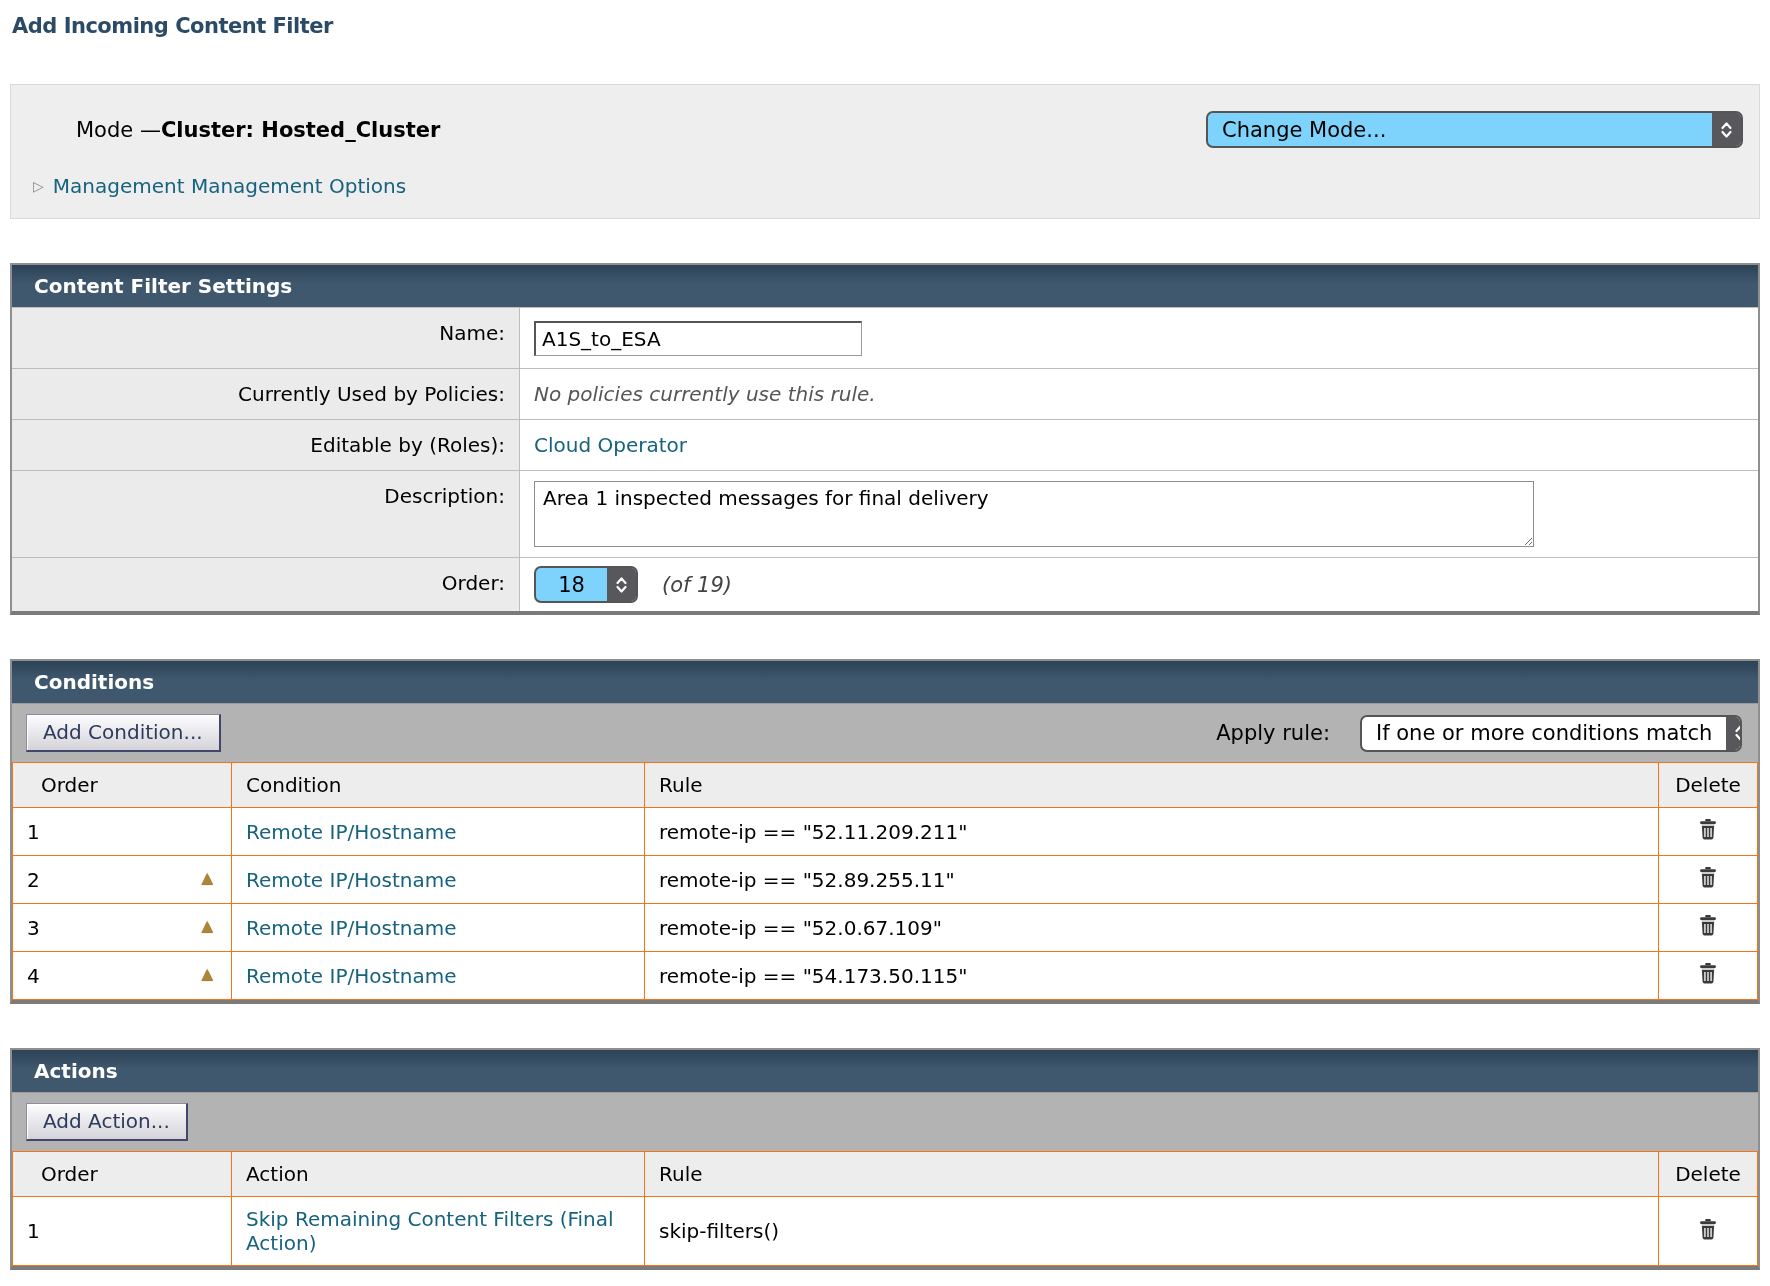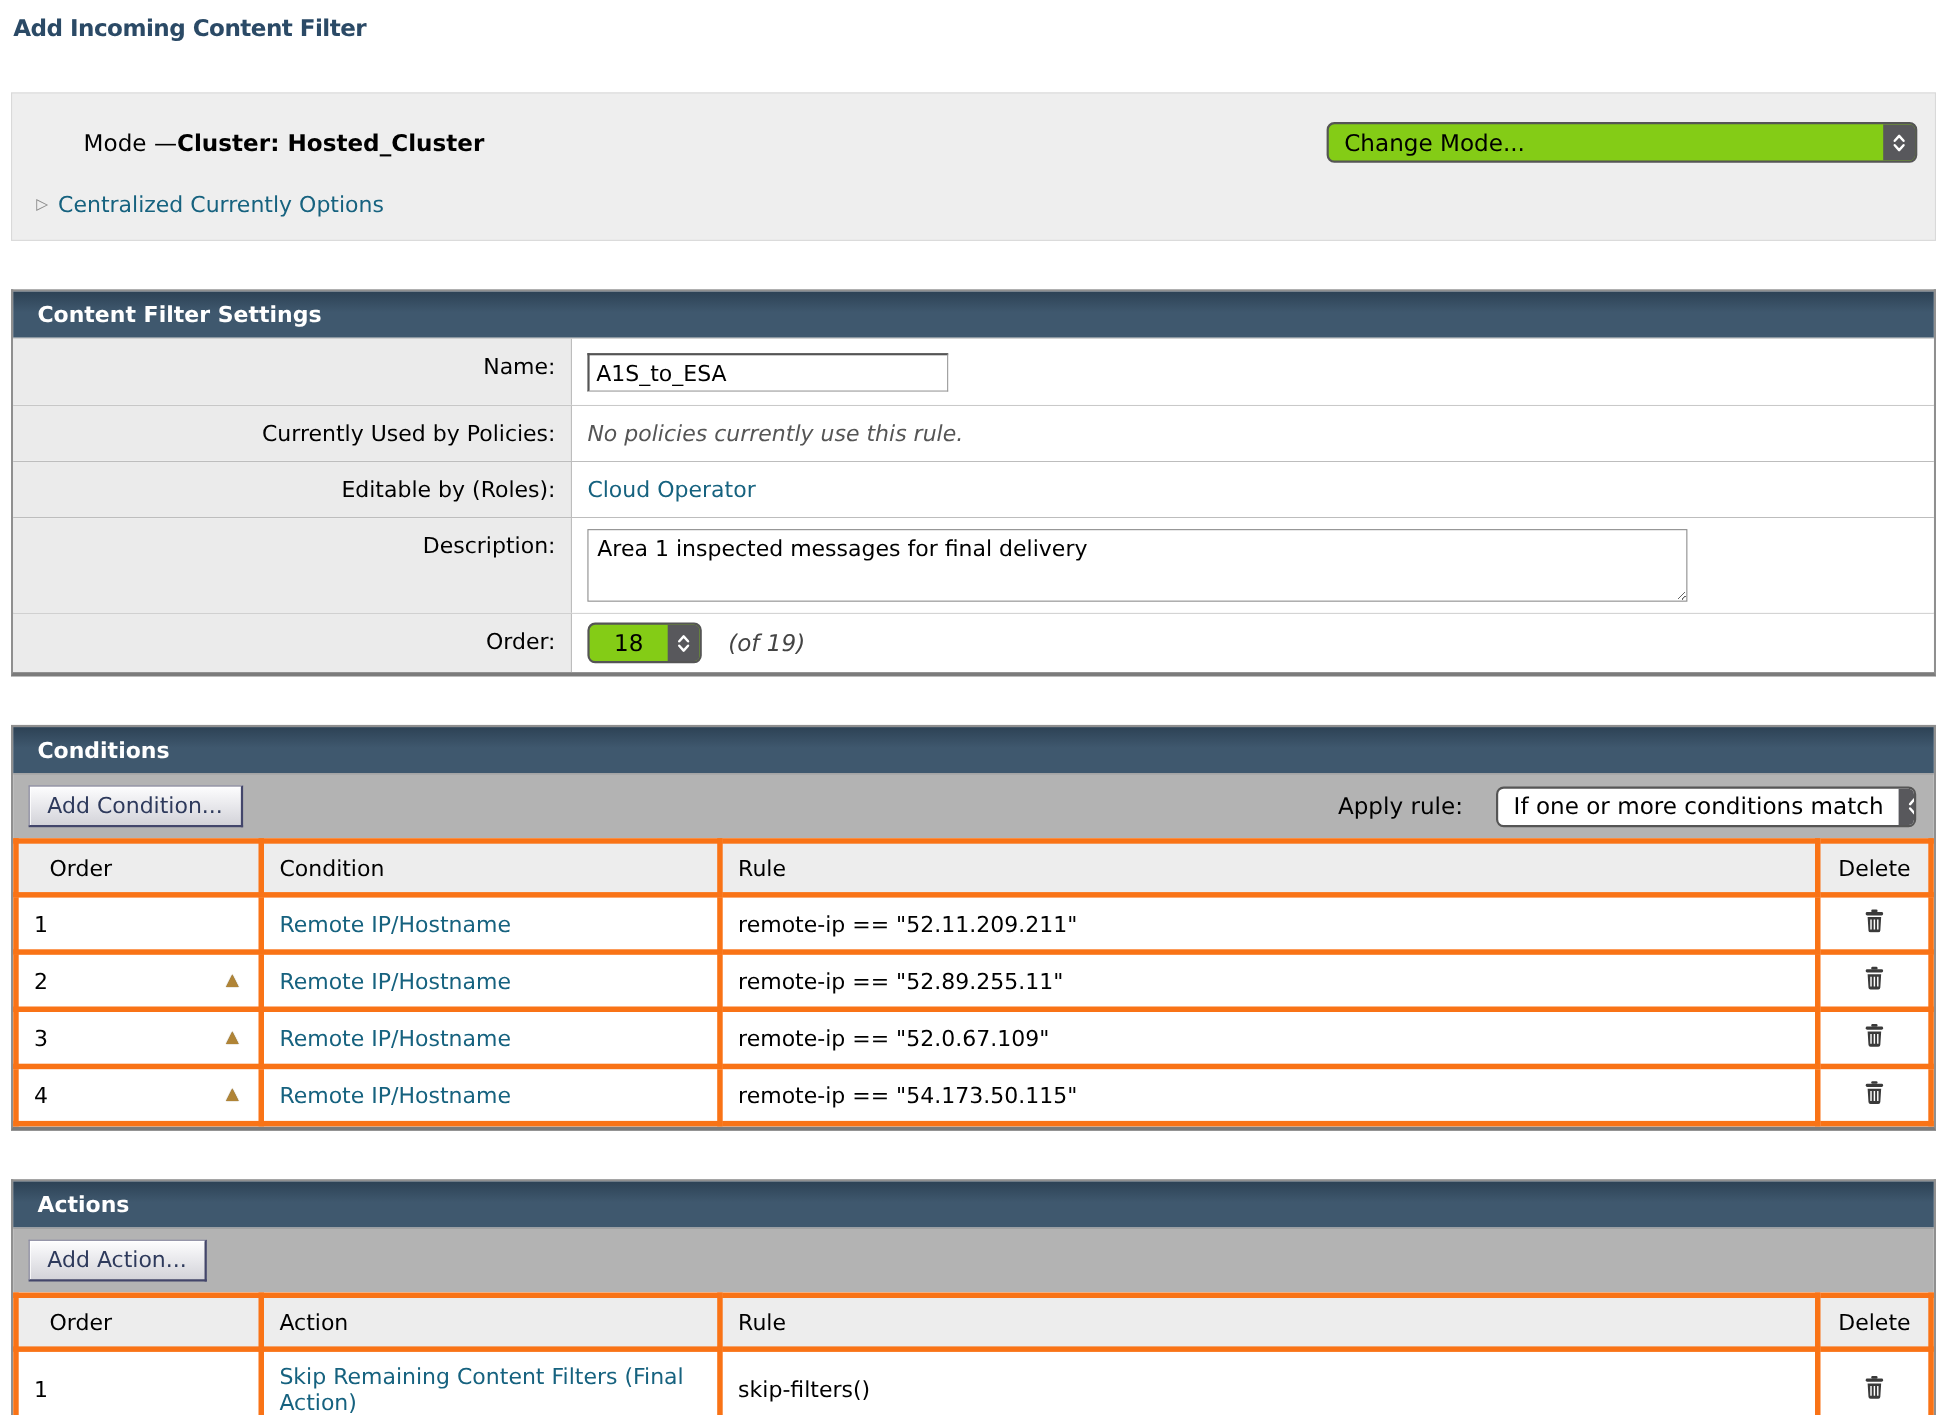--- a/index.html
+++ b/index.html
@@ -29,21 +29,21 @@
   .mode-row{display:flex;align-items:center;justify-content:space-between;margin-left:43px;}
   .mode-text{font-size:21px;}
   .mode-text b{font-weight:bold;}
   .mgmt-row{margin-top:26px;display:flex;align-items:center;gap:9px;}
   .expander{color:#8a8a8a;font-size:14px;line-height:1;}
   a.teal{color:#16627f;text-decoration:none;cursor:pointer;}
 
   
   .sel{
     display:inline-flex;align-items:stretch;
-    background:#84cc16;border:2px solid #555;border-radius:7px;
+    background:#7dd3fc;border:2px solid #555;border-radius:7px;
     overflow:hidden;height:37px;box-sizing:border-box;
   }
   .sel .sel-val{align-self:center;padding:2px 14px;white-space:nowrap;font-size:21px;}
   .sel .sel-btn{
     width:29px;background:#58585c;display:flex;align-items:center;justify-content:center;
     flex:none;
   }
   .sel-change{width:537px;}
   .sel-change .sel-val{flex:1;}
   .sel-apply{width:382px;background:#fff;}
@@ -116,21 +116,21 @@
   }
   .apply-group{margin-left:auto;display:flex;align-items:center;gap:30px;padding-right:2px;}
   .apply-label{font-size:21px;}
 
   
   table.grid{width:100%;border-collapse:collapse;background:#fff;}
   table.grid th{
     background:#ededed;font-weight:400;text-align:left;
   }
   table.grid th,table.grid td{
-    border:5px solid #f97316;
+    border:1px solid #f97316;
     padding:10px 14px;font-size:20px;
   }
   table.grid .col-order{width:176px;padding-left:28px;}
   table.grid .col-cond{width:384px;}
   table.grid .col-del{width:86px;text-align:center;padding-left:6px;padding-right:6px;}
   td.c-order{padding-left:28px;}
   .move-up{
     float:right;margin-right:4px;
     color:#b08436;font-size:15px;line-height:20px;
     text-shadow:0 0 1px #5a4512;cursor:pointer;
@@ -152,21 +152,21 @@
         <span class="sel-val">Change Mode...</span>
         <span class="sel-btn">
           <svg width="13" height="20" viewBox="0 0 13 20">
               <path d="M2.5 8 L6.5 3.5 L10.5 8 M2.5 12 L6.5 16.5 L10.5 12" stroke="#fff" stroke-width="2.2" fill="none" stroke-linecap="round" stroke-linejoin="round"></path>
             </svg>
         </span>
       </span>
     </div>
     <div class="mgmt-row">
       <span class="expander">▷</span>
-      <a class="teal">Centralized Currently Options</a>
+      <a class="teal">Management Management Options</a>
     </div>
   </div>
 
   <section class="panel">
     <div class="panel-header">Content Filter Settings</div>
 
     <div class="kv-row row-name">
       <div class="kv-label">Name:</div>
       <div class="kv-value">
         <input class="name-input" type="text" value="A1S_to_ESA" style="">

